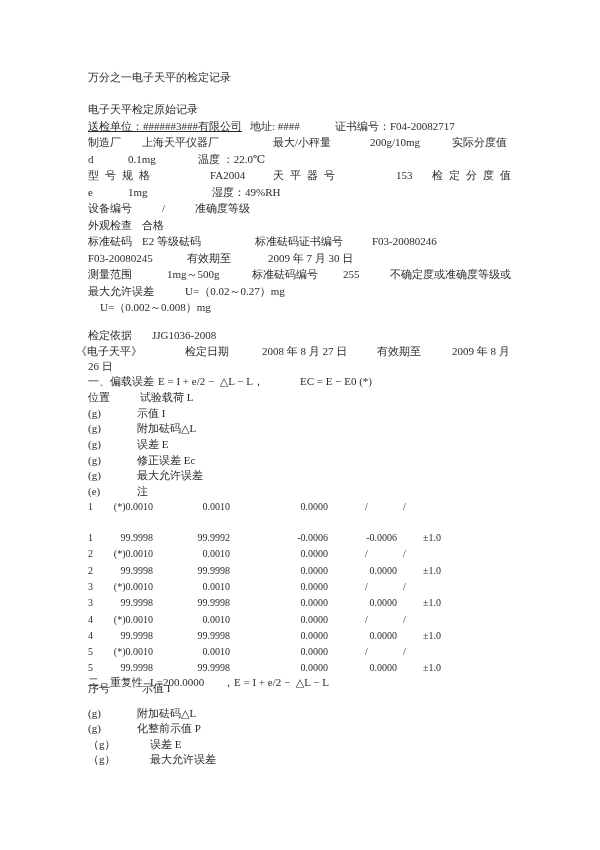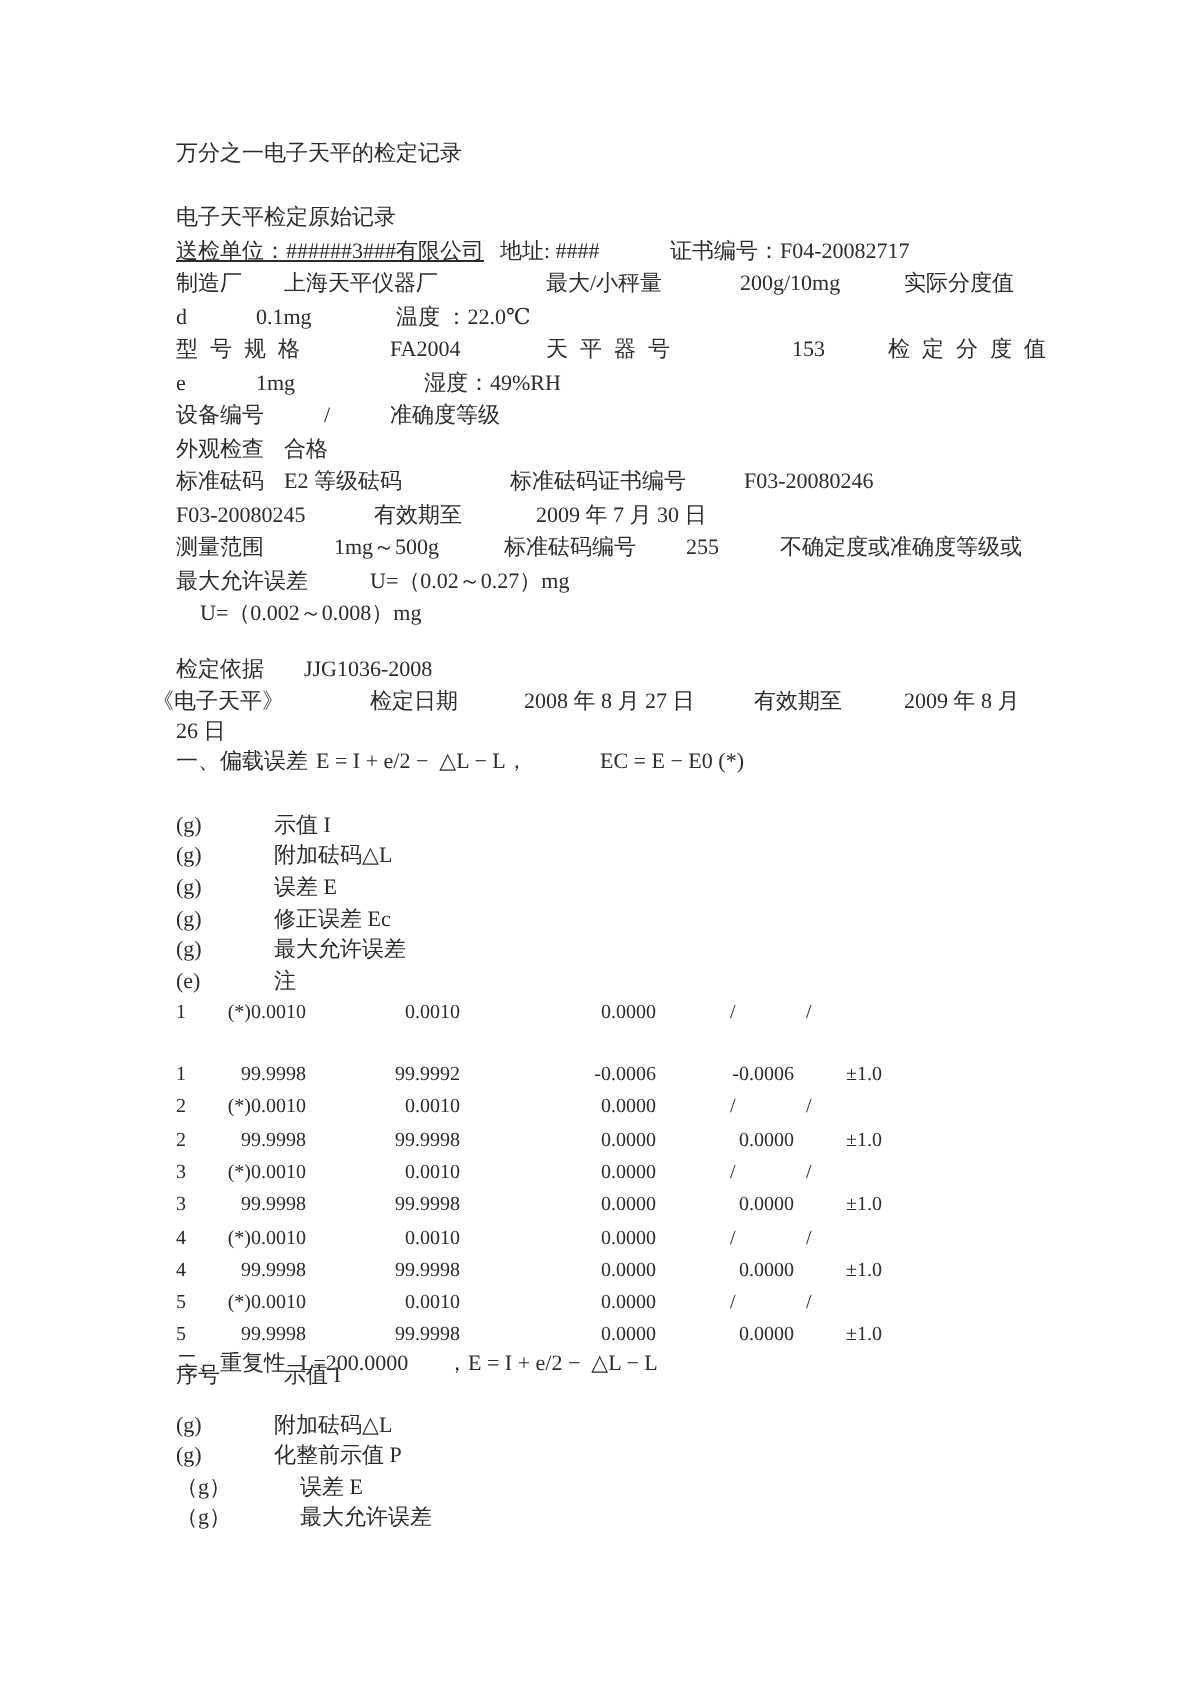--- a/index.html
+++ b/index.html
@@ -35,24 +35,24 @@
       <span class="run" style="left: 370px;">200g/10mg</span>
       <span class="run" style="left: 452px;">实际分度值</span>
     </div>
     <div class="line" style="top: 153px;">
       <span class="run" style="left: 88px;">d</span>
       <span class="run" style="left: 128px;">0.1mg</span>
       <span class="run" style="left: 198px;">温度 ：22.0℃</span>
     </div>
     <div class="line" style="top: 169px;">
       <span class="run spread" style="left: 88px;">型号规格</span>
-      <span class="run" style="left: 195px; text-align: center;">FA2004</span>
+      <span class="run" style="left: 210px; text-align: center;">FA2004</span>
       <span class="run spread" style="left: 273px;">天平器号</span>
       <span class="run" style="left: 396px;">153</span>
-      <span class="run spread" style="left: 444px;">检定分度值</span>
+      <span class="run spread" style="left: 432px;">检定分度值</span>
     </div>
     <div class="line" style="top: 186px;">
       <span class="run" style="left: 88px;">e</span>
       <span class="run" style="left: 128px;">1mg</span>
       <span class="run" style="left: 212px;">湿度：49%RH</span>
     </div>
     <div class="line" style="top: 202px;">
       <span class="run" style="left: 88px;">设备编号</span>
       <span class="run" style="left: 162px;">/</span>
       <span class="run" style="left: 195px;">准确度等级</span>
@@ -98,20 +98,24 @@
       <span class="run" style="left: 452px;">2009 年 8 月</span>
     </div>
     <div class="line" style="top: 360px;">
       <span class="run" style="left: 88px;">26 日</span>
     </div>
     <div class="line" style="top: 375px;">
       <span class="run" style="left: 88px;">一、偏载误差</span>
       <span class="run" style="left: 158px;">E = I + e/2 −  △L − L，</span>
       <span class="run" style="left: 300px;">EC = E − E0 (*)</span>
     </div>
+    <div class="line" style="top: 391px;">
+      <span class="run" style="left: 88px;">位置</span>
+      <span class="run" style="left: 140px;">试验载荷 L</span>
+    </div>
     <div class="line" style="top: 407px;">
       <span class="run" style="left: 88px;">(g)</span>
       <span class="run" style="left: 137px;">示值 I</span>
     </div>
     <div class="line" style="top: 422px;">
       <span class="run" style="left: 88px;">(g)</span>
       <span class="run" style="left: 137px;">附加砝码△L</span>
     </div>
     <div class="line" style="top: 438px;">
       <span class="run" style="left: 88px;">(g)</span>

